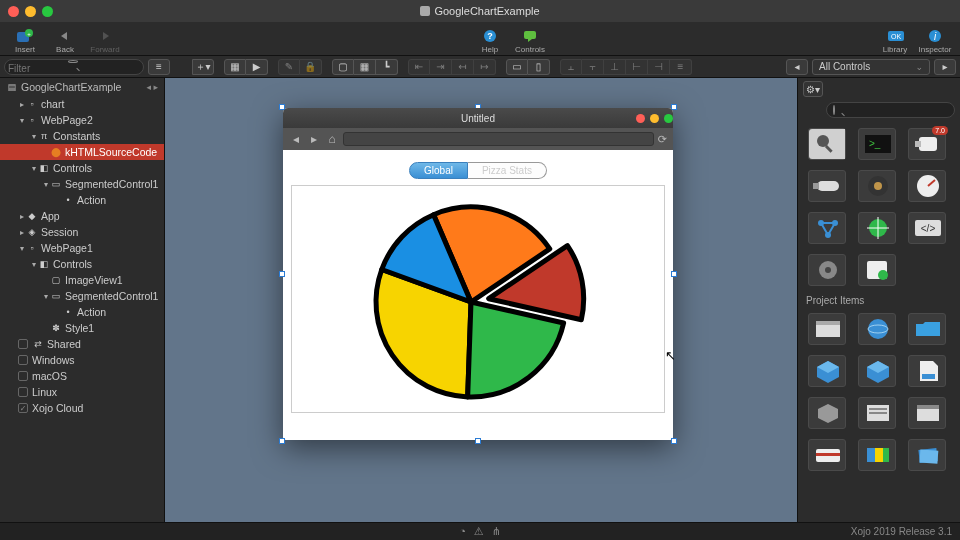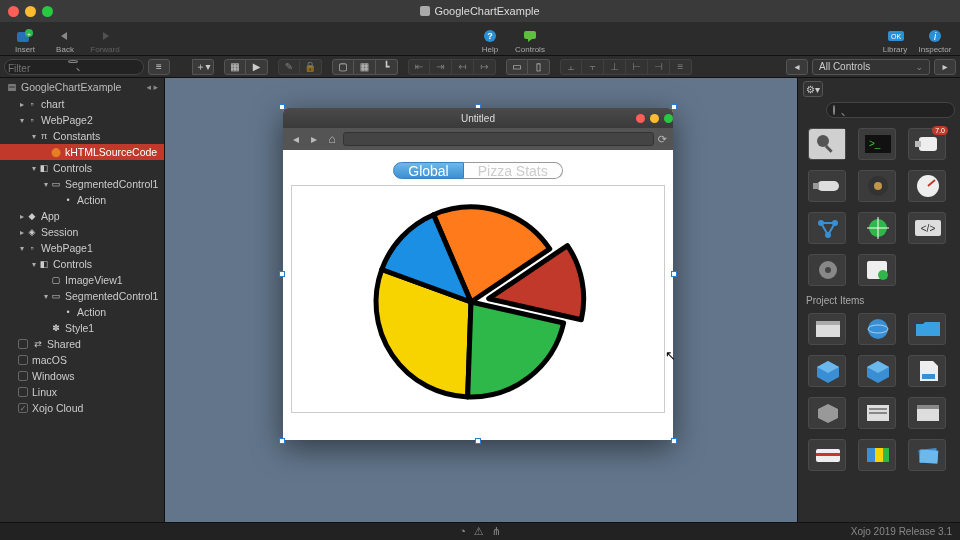--- a/index.html
+++ b/index.html
@@ -64,21 +64,21 @@
 .win { position:absolute; left:118px; top:30px; width:390px; height:332px; background:#fff; box-shadow:0 8px 30px rgba(0,0,0,.5); border-radius:5px 5px 3px 3px; }
 .win-title { height:20px; background:linear-gradient(#4a4a4a,#3a3a3a); border-radius:5px 5px 0 0; display:flex; align-items:center; position:relative;justify-content:flex-end;}
 .win-title .traffic { padding-left:7px; gap:5px;} .win-title .dot{width:9px;height:9px;}
 .win-title .t { position:absolute; left:0; right:0; text-align:center; font-size:10px; color:#ddd;}
 .win-toolbar { height:22px; background:#545454; display:flex; align-items:center; padding:0 6px; gap:4px;}
 .nav-btn { color:#bbb; font-size:12px; width:14px; text-align:center;}
 .addr { flex:1; height:14px; background:#444; border:1px solid #333; border-radius:3px;}
 .reload { color:#bbb; font-size:11px;}
 .win-body { padding:8px; }
 .seg-ctrl { display:flex; justify-content:center; margin:4px 0 6px 0;}
-.seg-ctrl .s { font-size:14px; height:17px; display:flex; align-items:center; padding:0 14px; border:1px solid #999; background:#fdfdfd; cursor:pointer;}
+.seg-ctrl .s { font-size:10px; height:17px; display:flex; align-items:center; padding:0 14px; border:1px solid #999; background:#fdfdfd; cursor:pointer;}
 .seg-ctrl .s:first-child { border-radius:9px 0 0 9px;}
 .seg-ctrl .s:last-child { border-radius:0 9px 9px 0; border-left:none;}
 .seg-ctrl .s.active { background:linear-gradient(#6fb8e8,#3a8fd4); color:#fff; border-color:#3a80bd;}
 .chart-frame { border:1px solid #ccc; padding:4px; height:228px; display:flex; align-items:center; justify-content:center;}
 
 
 .handle { position:absolute; width:6px; height:6px; background:#fff; border:1px solid #2a7bd4;}
 .h-tl{left:-4px;top:-4px}.h-tr{right:-4px;top:-4px}.h-bl{left:-4px;bottom:-4px}.h-br{right:-4px;bottom:-4px}
 .h-t{left:50%;top:-4px;margin-left:-3px}.h-b{left:50%;bottom:-4px;margin-left:-3px}
 .h-l{left:-4px;top:50%;margin-top:-3px}.h-r{right:-4px;top:50%;margin-top:-3px}
@@ -313,25 +313,25 @@
         </div>
       </div>
     <div id="build-items">
         <div class="row ind1">
           <span class="chk"></span>
           <span class="ricon">⇄</span>
           <span>Shared</span>
         </div>
         <div class="row ind1">
           <span class="chk"></span>
+          <span>Windows</span>
+        </div>
+        <div class="row ind1">
+          <span class="chk"></span>
           <span>macOS</span>
-        </div>
-        <div class="row ind1">
-          <span class="chk"></span>
-          <span>Windows</span>
         </div>
         <div class="row ind1">
           <span class="chk"></span>
           <span>Linux</span>
         </div>
         <div class="row ind1">
           <span class="chk">✓</span>
           <span>Xojo Cloud</span>
         </div>
       </div>

